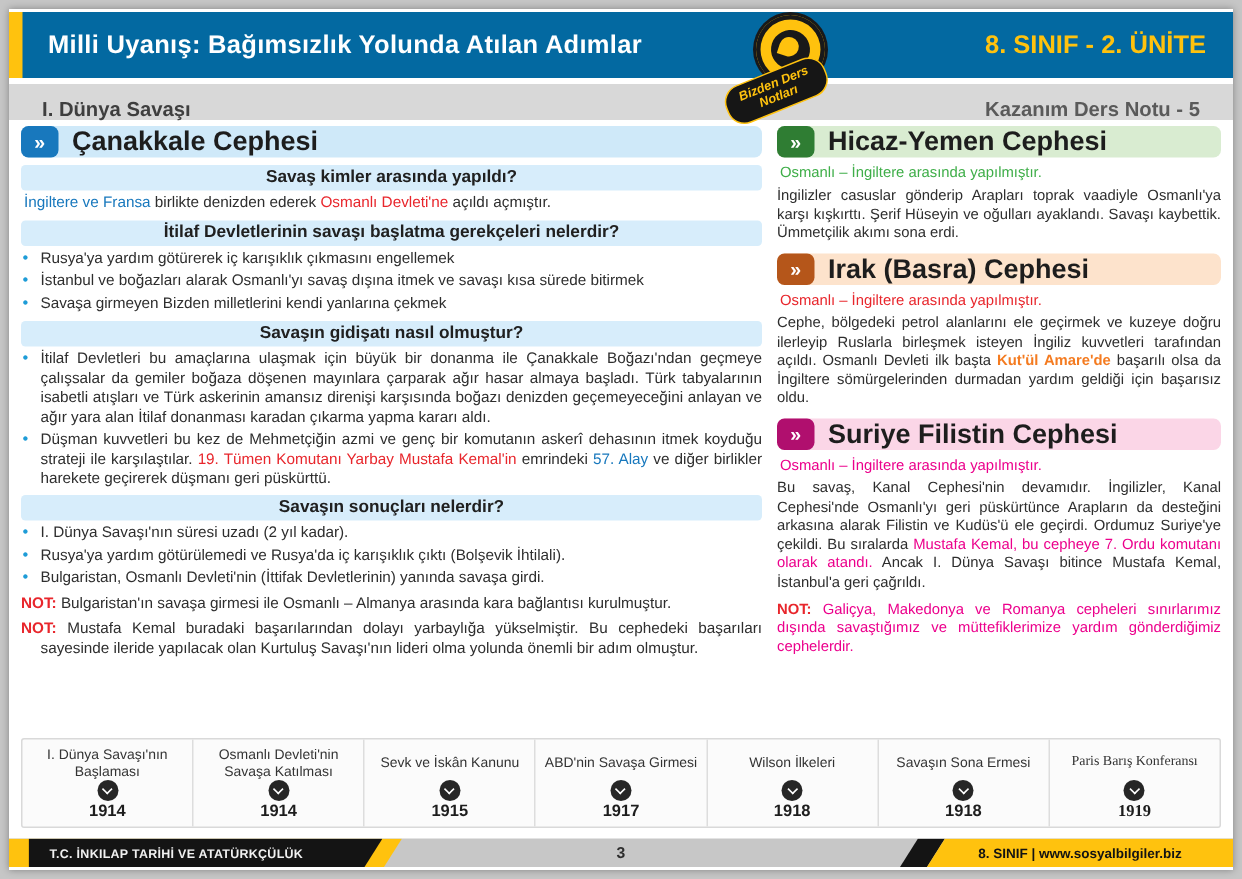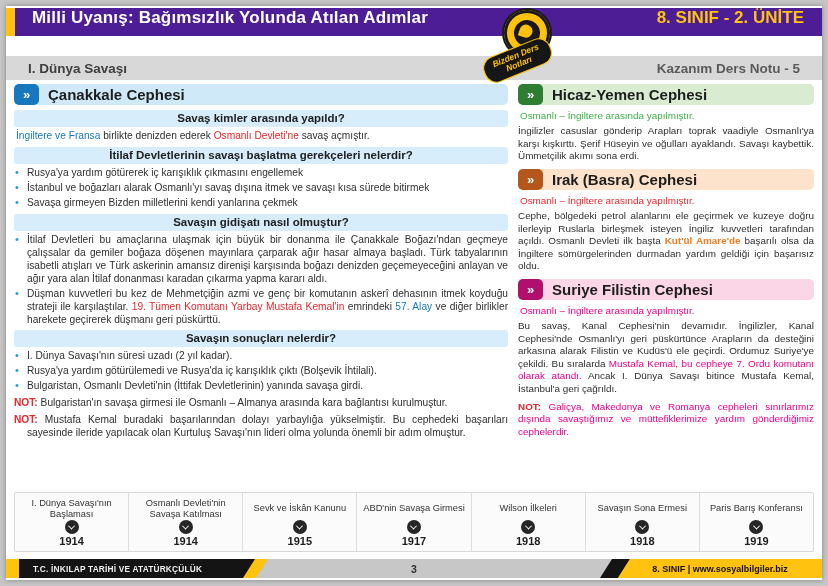--- a/index.html
+++ b/index.html
@@ -1,46 +1,46 @@
 <!DOCTYPE html>
 <html lang="tr"><head>
 <meta charset="utf-8">
 <style>
   * { margin:0; padding:0; box-sizing:border-box; }
   html,body { width:828px; height:586px; }
   body { background:#c6c6c6; font-family:"Liberation Sans", sans-serif; position:relative; overflow:hidden; }
   .page { position:absolute; left:6px; top:6px; width:816px; height:574px; background:#ffffff; box-shadow:0 0 5px rgba(0,0,0,.35); }
 
   
-  .topbar { position:absolute; left:0; right:0; top:2px; height:28px; background:#4c1d95; display:flex; align-items:flex-start; }
+  .topbar { position:absolute; left:0; right:0; top:2px; height:44px; background:#0369a1; display:flex; align-items:center; }
   .topbar-accent { position:absolute; left:0; top:0; bottom:0; width:9px; background:#ffc20e; }
   .topbar-title { color:#ffffff; font-weight:bold; font-size:17px; margin-left:26px; letter-spacing:.2px; white-space:nowrap; }
   .topbar-unit { margin-left:auto; margin-right:18px; color:#ffc20e; font-weight:bold; font-size:17px; white-space:nowrap; }
 
   
   .logo { position:absolute; left:474px; top:3px; width:100px; height:76px; z-index:9; }
   .logo-circle { position:absolute; left:24px; top:1px; width:46px; height:46px; border-radius:50%; background:#ffc20e; box-shadow:inset 0 0 0 3px #191919, 0 0 0 2px #191919; display:flex; align-items:center; justify-content:center; }
   .logo-swirl { width:26px; height:26px; background:#191919; border-radius:50%; position:relative; transform:rotate(18deg); }
   .logo-swirl::after { content:""; position:absolute; left:5px; top:5px; width:13px; height:13px; background:#ffc20e; border-radius:50% 50% 50% 0; }
   .logo-ribbon { position:absolute; left:2px; top:38px; transform:rotate(-22deg); background:#161616; border:1px solid #ffc20e; border-radius:12px; color:#ffc20e; font-style:italic; font-weight:bold; font-size:8.5px; line-height:1.1; text-align:center; padding:3px 10px; white-space:nowrap; }
 
   
-  .strip { position:absolute; left:0; right:0; top:50px; height:24px; background:#d8d8d8; display:flex; align-items:center; justify-content:space-between; padding:0 22px; }
+  .strip { position:absolute; left:0; right:0; top:50px; height:24px; background:#d8d8d8; display:flex; align-items:flex-end; justify-content:space-between; padding:0 22px; }
   .strip-left { font-weight:bold; font-size:13.5px; color:#3f3f3f; }
   .strip-right { font-weight:bold; font-size:13.5px; color:#5a5a5a; }
 
   
   .content { position:absolute; left:8px; right:8px; top:78px; height:406px; display:flex; gap:10px; overflow:hidden; }
   .col-left { width:494px; flex:none; }
   .col-right { flex:1; min-width:0; }
 
   
   .sec { display:flex; align-items:center; border-radius:5px; height:21px; margin-bottom:5px; }
   .sec .badge { width:25px; height:21px; border-radius:5px; color:#fff; font-weight:bold; font-size:13px; display:flex; align-items:center; justify-content:center; margin-right:9px; flex:none; }
-  .sec .sec-title { font-weight:bold; font-size:15px; color:#1d1d1d; }
+  .sec .sec-title { font-weight:bold; font-size:18px; color:#1d1d1d; }
   .sec-blue   { background:#cfe9f9; } .sec-blue .badge   { background:#1878bd; }
   .sec-green  { background:#d9ecd1; } .sec-green .badge  { background:#2f7d33; }
   .sec-orange { background:#fde3cc; } .sec-orange .badge { background:#b5561a; }
   .sec-pink   { background:#fbd6e7; } .sec-pink .badge   { background:#b00f6e; }
 
   
   .qbar { background:#d7edfb; border-radius:3px; text-align:center; font-weight:bold; font-size:11.5px; color:#202020; padding:2px 0 3px; margin:4px 0 3px; }
 
   
   .ans { font-size:10.2px; color:#2e2e2e; margin:2px 0 3px 2px; line-height:1.27; }
@@ -57,21 +57,21 @@
   .magenta { color:#ec008c; }
 
   
   .rline { font-size:9.9px; margin:1px 0 3px 2px; line-height:1.26; }
   .rbody { font-size:9.9px; color:#2e2e2e; text-align:justify; line-height:1.26; margin-bottom:6px; }
   .rnote { font-size:9.9px; text-align:justify; line-height:1.26; color:#ec008c; margin-top:2px; }
 
   
   .timeline { position:absolute; left:8px; right:8px; top:486px; height:60px; background:#fbfbfb; border:1px solid #d9d9d9; border-radius:2px; display:flex; }
   .tl-cell { flex:1; border-right:1px solid #dddddd; display:flex; flex-direction:column; align-items:center; justify-content:space-between; padding:5px 3px 4px; text-align:center; }
-  .tl-cell:last-child { border-right:none; }
+  .tl-cell:last-child { border-right:none;font-family:Liberation Serif, serif; }
   .tl-title { font-size:9.3px; color:#333333; line-height:1.12; min-height:21px; display:flex; align-items:center; justify-content:center; }
   .tl-icon { width:14px; height:14px; border-radius:50%; background:#262626; display:flex; align-items:center; justify-content:center; flex:none; }
   .tl-icon .chev { width:5px; height:5px; border-left:1.6px solid #ffffff; border-bottom:1.6px solid #ffffff; transform:rotate(-45deg) translate(1px,-1px); }
   .tl-year { font-weight:bold; font-size:11px; color:#1d1d1d; }
 
   
   .footer { position:absolute; left:0; right:0; bottom:2px; height:19px; background:#c7c7c7; }
   .f-seg { position:absolute; top:0; bottom:0; display:flex; align-items:center; }
   .f-ly { left:0; width:262px; background:#ffc20e; clip-path:polygon(0 0,100% 0,calc(100% - 12px) 100%,0 100%); }
   .f-lb { left:13px; width:236px; background:#141414; clip-path:polygon(0 0,100% 0,calc(100% - 12px) 100%,0 100%); color:#f1f1f1; font-size:8.3px; font-weight:bold; padding-left:14px; letter-spacing:.2px; white-space:nowrap; }
@@ -108,21 +108,21 @@
   <div class="content">
 
     <div class="col-left">
 
       <div class="sec sec-blue">
         <span class="badge">»</span>
         <span class="sec-title">Çanakkale Cephesi</span>
       </div>
 
       <div class="qbar">Savaş kimler arasında yapıldı?</div>
-      <p class="ans"><span class="blue">İngiltere ve Fransa</span><span> birlikte denizden ederek </span><span class="red-n">Osmanlı Devleti'ne</span><span> savaş açmıştır.</span></p>
+      <p class="ans"><span class="blue">İngiltere ve Fransa</span><span> birlikte denizden ederek </span><span class="red-n">Osmanlı Devleti'ne</span><span> açıldı açmıştır.</span></p>
 
       <div class="qbar">İtilaf Devletlerinin savaşı başlatma gerekçeleri nelerdir?</div>
       <ul class="blist">
         <li>Rusya'ya yardım götürerek iç karışıklık çıkmasını engellemek</li>
         <li>İstanbul ve boğazları alarak Osmanlı'yı savaş dışına itmek ve savaşı kısa sürede bitirmek</li>
         <li>Savaşa girmeyen Bizden milletlerini kendi yanlarına çekmek</li>
       </ul>
 
       <div class="qbar">Savaşın gidişatı nasıl olmuştur?</div>
       <ul class="blist">

